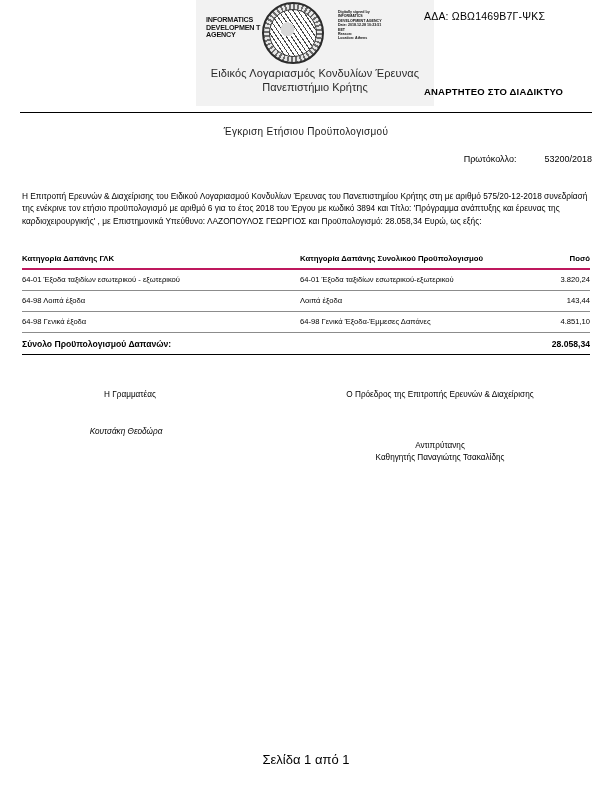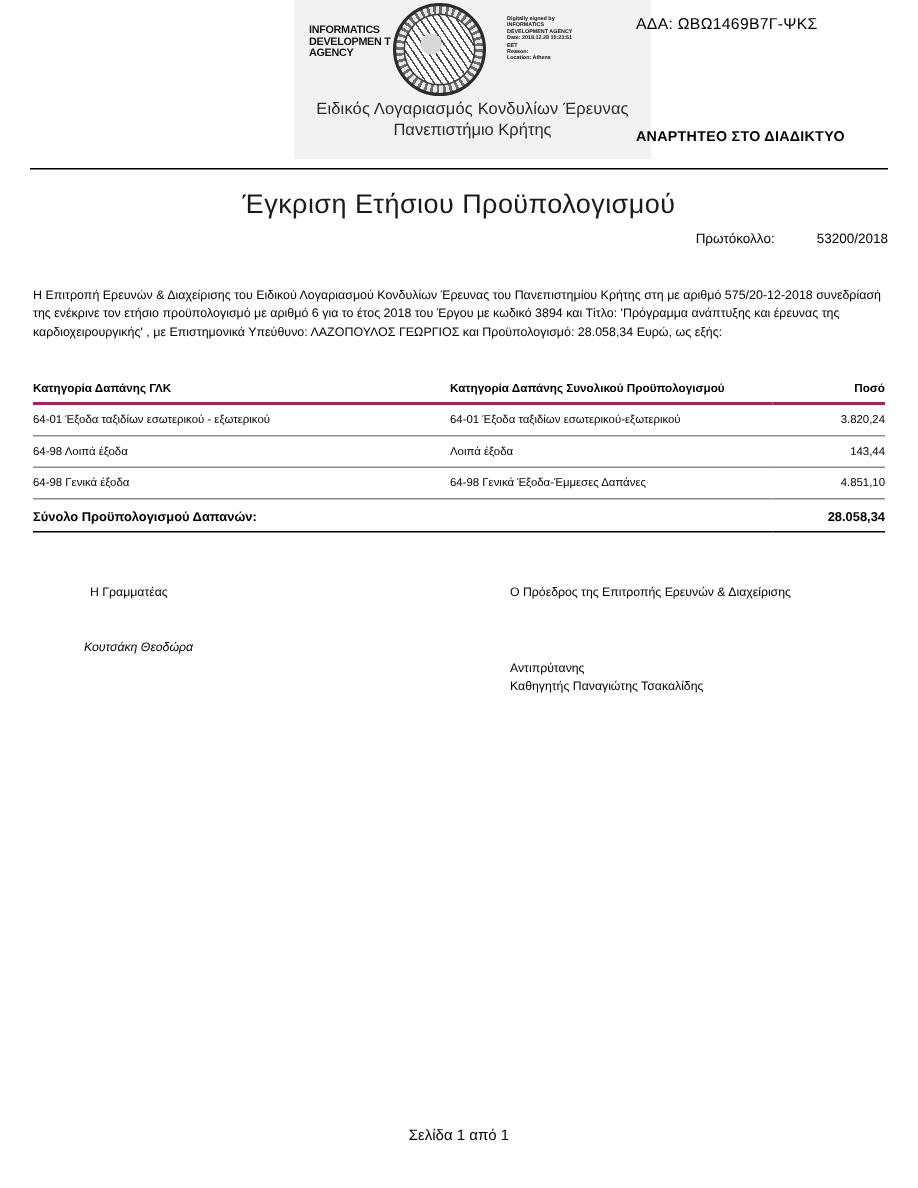--- a/index.html
+++ b/index.html
@@ -116,21 +116,21 @@
     height: 1px;
     background: #000000;
   }
 
   
   .doc-title {
     position: absolute;
     left: 0; top: 126px;
     width: 612px;
     text-align: center;
-    font-size: 18px;
+    font-size: 10px;
     color: #1a1a1a;
     letter-spacing: 0.3px;
   }
   .protocol {
     position: absolute;
     left: 0; top: 154px;
     width: 592px;
     text-align: right;
     font-size: 9px;
   }
@@ -183,33 +183,34 @@
     font-weight: bold;
     font-size: 8.6px;
     padding: 6px 0 5px 0;
   }
 
   
   .sig {
     position: absolute;
     font-size: 8.2px;
     line-height: 11.5px;
+    text-align: center;
   }
   .sig-left-title  { left: 60px;  top: 389px; width: 140px; }
   .sig-right-title { left: 340px; top: 389px; width: 200px; }
   .sig-left-name   { left: 56px;  top: 426px; width: 140px; font-style: italic; }
   .sig-right-name  { left: 340px; top: 440px; width: 200px; }
 
   
   .footer {
     position: absolute;
     left: 0; top: 752px;
     width: 612px;
     text-align: center;
-    font-size: 10px;
+    font-size: 13px;
   }
 </style>
 </head>
 <body>
 
 <div class="page">
 
   <div class="header-zone">
 
     <div class="logo-block">

